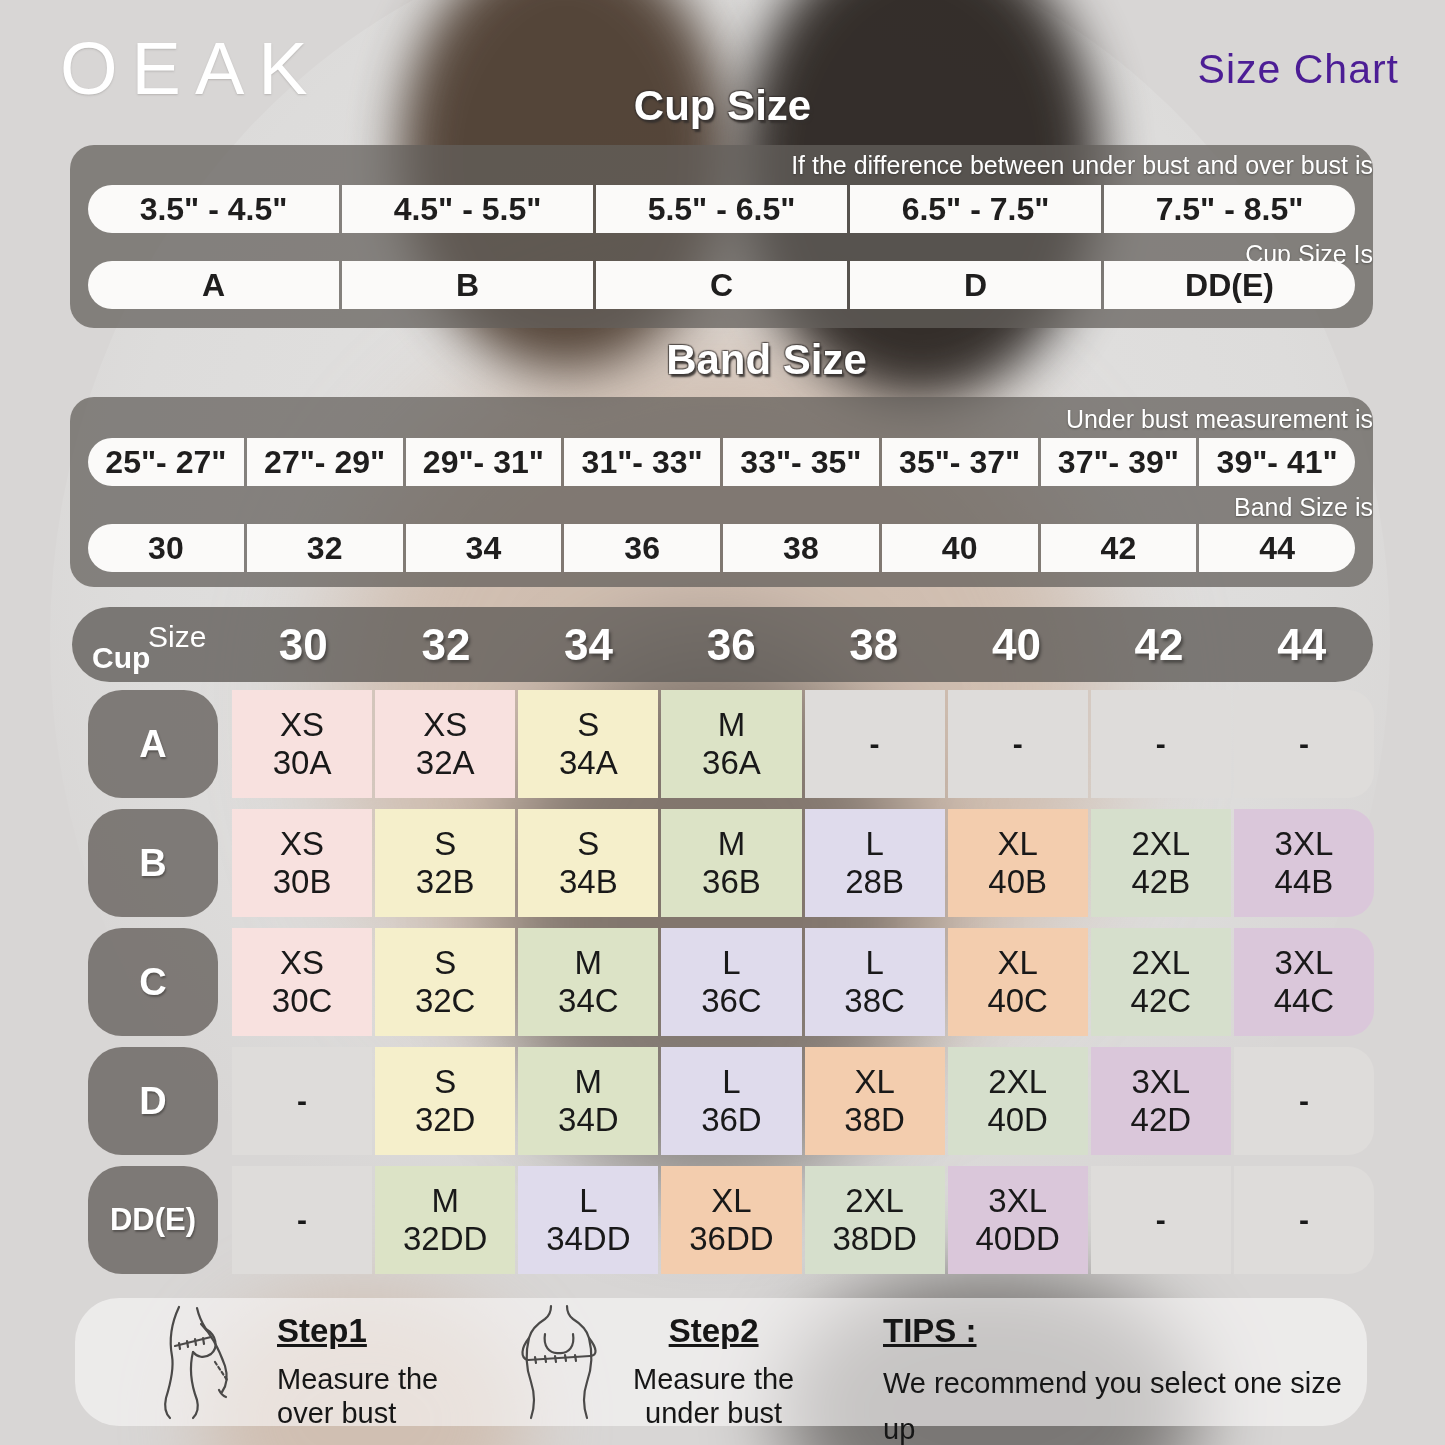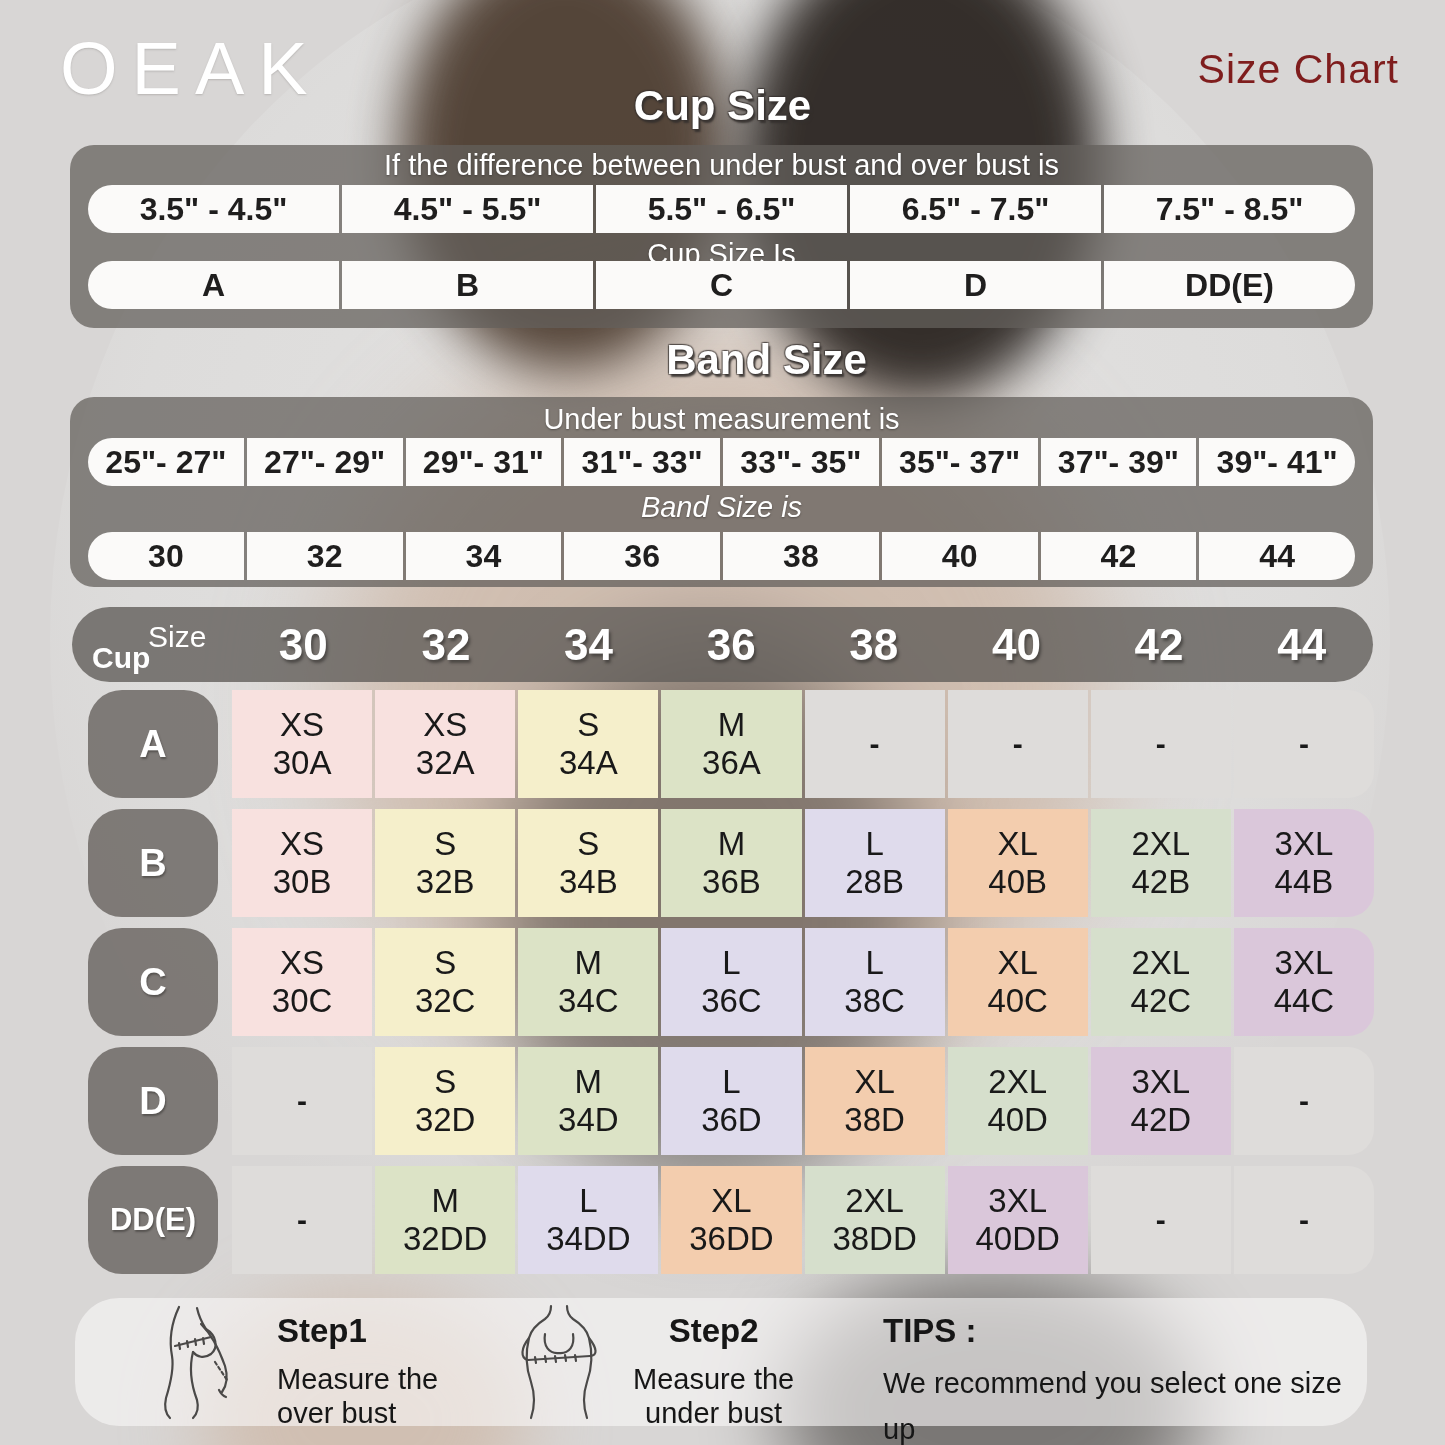--- a/index.html
+++ b/index.html
@@ -17,36 +17,36 @@
   .hair-left{left:400px;top:-60px;width:330px;height:430px;background:#463528;opacity:.9;}
   .hair-right{left:740px;top:-70px;width:360px;height:470px;background:#26201c;opacity:.92;}
   .skin-mid{left:330px;top:330px;width:780px;height:760px;background:#c2a28a;opacity:.55;filter:blur(60px);}
   .dark-center{left:500px;top:640px;width:420px;height:560px;background:#37322e;opacity:.5;filter:blur(48px);}
   .legs-left{left:200px;top:1290px;width:330px;height:260px;background:#cbb09b;opacity:.6;filter:blur(40px);}
   .legs-right{left:780px;top:1270px;width:420px;height:280px;background:#3c3936;opacity:.6;filter:blur(40px);}
 
   
   .logo{position:absolute;left:60px;top:26px;color:#ffffff;font-size:74px;font-weight:400;
     letter-spacing:14px;text-shadow:0 1px 2px rgba(120,118,116,.35);}
-  .size-chart{position:absolute;right:46px;top:46px;color:#7f1d1d;font-size:41px;font-weight:400;letter-spacing:1px;}
+  .size-chart{position:absolute;right:46px;top:46px;color:#4c1d95;font-size:41px;font-weight:400;letter-spacing:1px;}
 
   .section-title{position:absolute;left:0;width:100%;text-align:center;color:#fff;font-weight:bold;font-size:42px;
     text-shadow:2px 3px 2px rgba(52,48,45,.9),-1px -1px 1px rgba(52,48,45,.55),1px -1px 1px rgba(52,48,45,.55),-1px 1px 1px rgba(52,48,45,.55);}
   .cup-title{top:82px;}
   .band-title{top:336px;padding-left:44px;}
 
   
   .panel{position:absolute;left:70px;width:1303px;background:rgba(100,96,92,.74);border-radius:24px;
     display:flex;flex-direction:column;}
   .cup-panel{top:145px;height:178px;padding-top:5px;}
   .band-panel{top:397px;height:183px;padding-top:7px;}
-  .panel-text{color:#fff;font-size:29px;text-align:center;line-height:30px;height:30px;
+  .panel-text{color:#fff;font-size:25px;text-align:right;line-height:30px;height:30px;
     text-shadow:0 1px 2px rgba(40,38,36,.5);}
   .cup-panel .result-line{height:28px;line-height:42px;}
-  .band-panel .result-line{height:46px;line-height:43px;font-style:italic;}
+  .band-panel .result-line{height:38px;line-height:43px;}
   .pill-row{display:flex;height:48px;margin:0 18px;}
   .pill-cell{flex:1;background:#fbfaf9;margin-left:3px;display:flex;align-items:center;justify-content:center;
     font-size:32px;font-weight:bold;color:#1f1e1e;}
   .pill-cell:first-child{margin-left:0;border-radius:24px 0 0 24px;}
   .pill-cell:last-child{border-radius:0 24px 24px 0;}
 
   
   .matrix-header{position:absolute;left:72px;top:607px;width:1301px;height:75px;border-radius:38px;
     background:rgba(98,94,90,.8);display:flex;}
   .corner{width:160px;position:relative;flex:0 0 160px;margin-top:8px;}
@@ -72,21 +72,21 @@
   .footer-panel{position:absolute;left:75px;top:1298px;width:1292px;height:128px;border-radius:44px;
     background:rgba(250,249,248,.6);}
   .step-icon{position:absolute;top:6px;}
   .step-icon svg{stroke:#2f2e2d;fill:none;stroke-width:2.2;stroke-linecap:round;opacity:.85;}
   .icon-1{left:66px;}
   .icon-2{left:436px;}
   .step-text{position:absolute;top:14px;color:#161616;}
   .text-1{left:202px;}
   .text-2{left:558px;text-align:center;}
   .text-3{left:808px;}
-  .step-title{font-size:33px;font-weight:bold;margin-bottom:12px;}
+  .step-title{font-size:33px;font-weight:bold;margin-bottom:12px;text-decoration:underline;}
   .step-line{font-size:29px;line-height:34px;}
   .tips-line{font-size:29px;line-height:46px;}
 </style>
 </head>
 <body>
 
 <div id="canvas">
 
   <div class="bg-layer">
     <div class="backdrop"></div>

